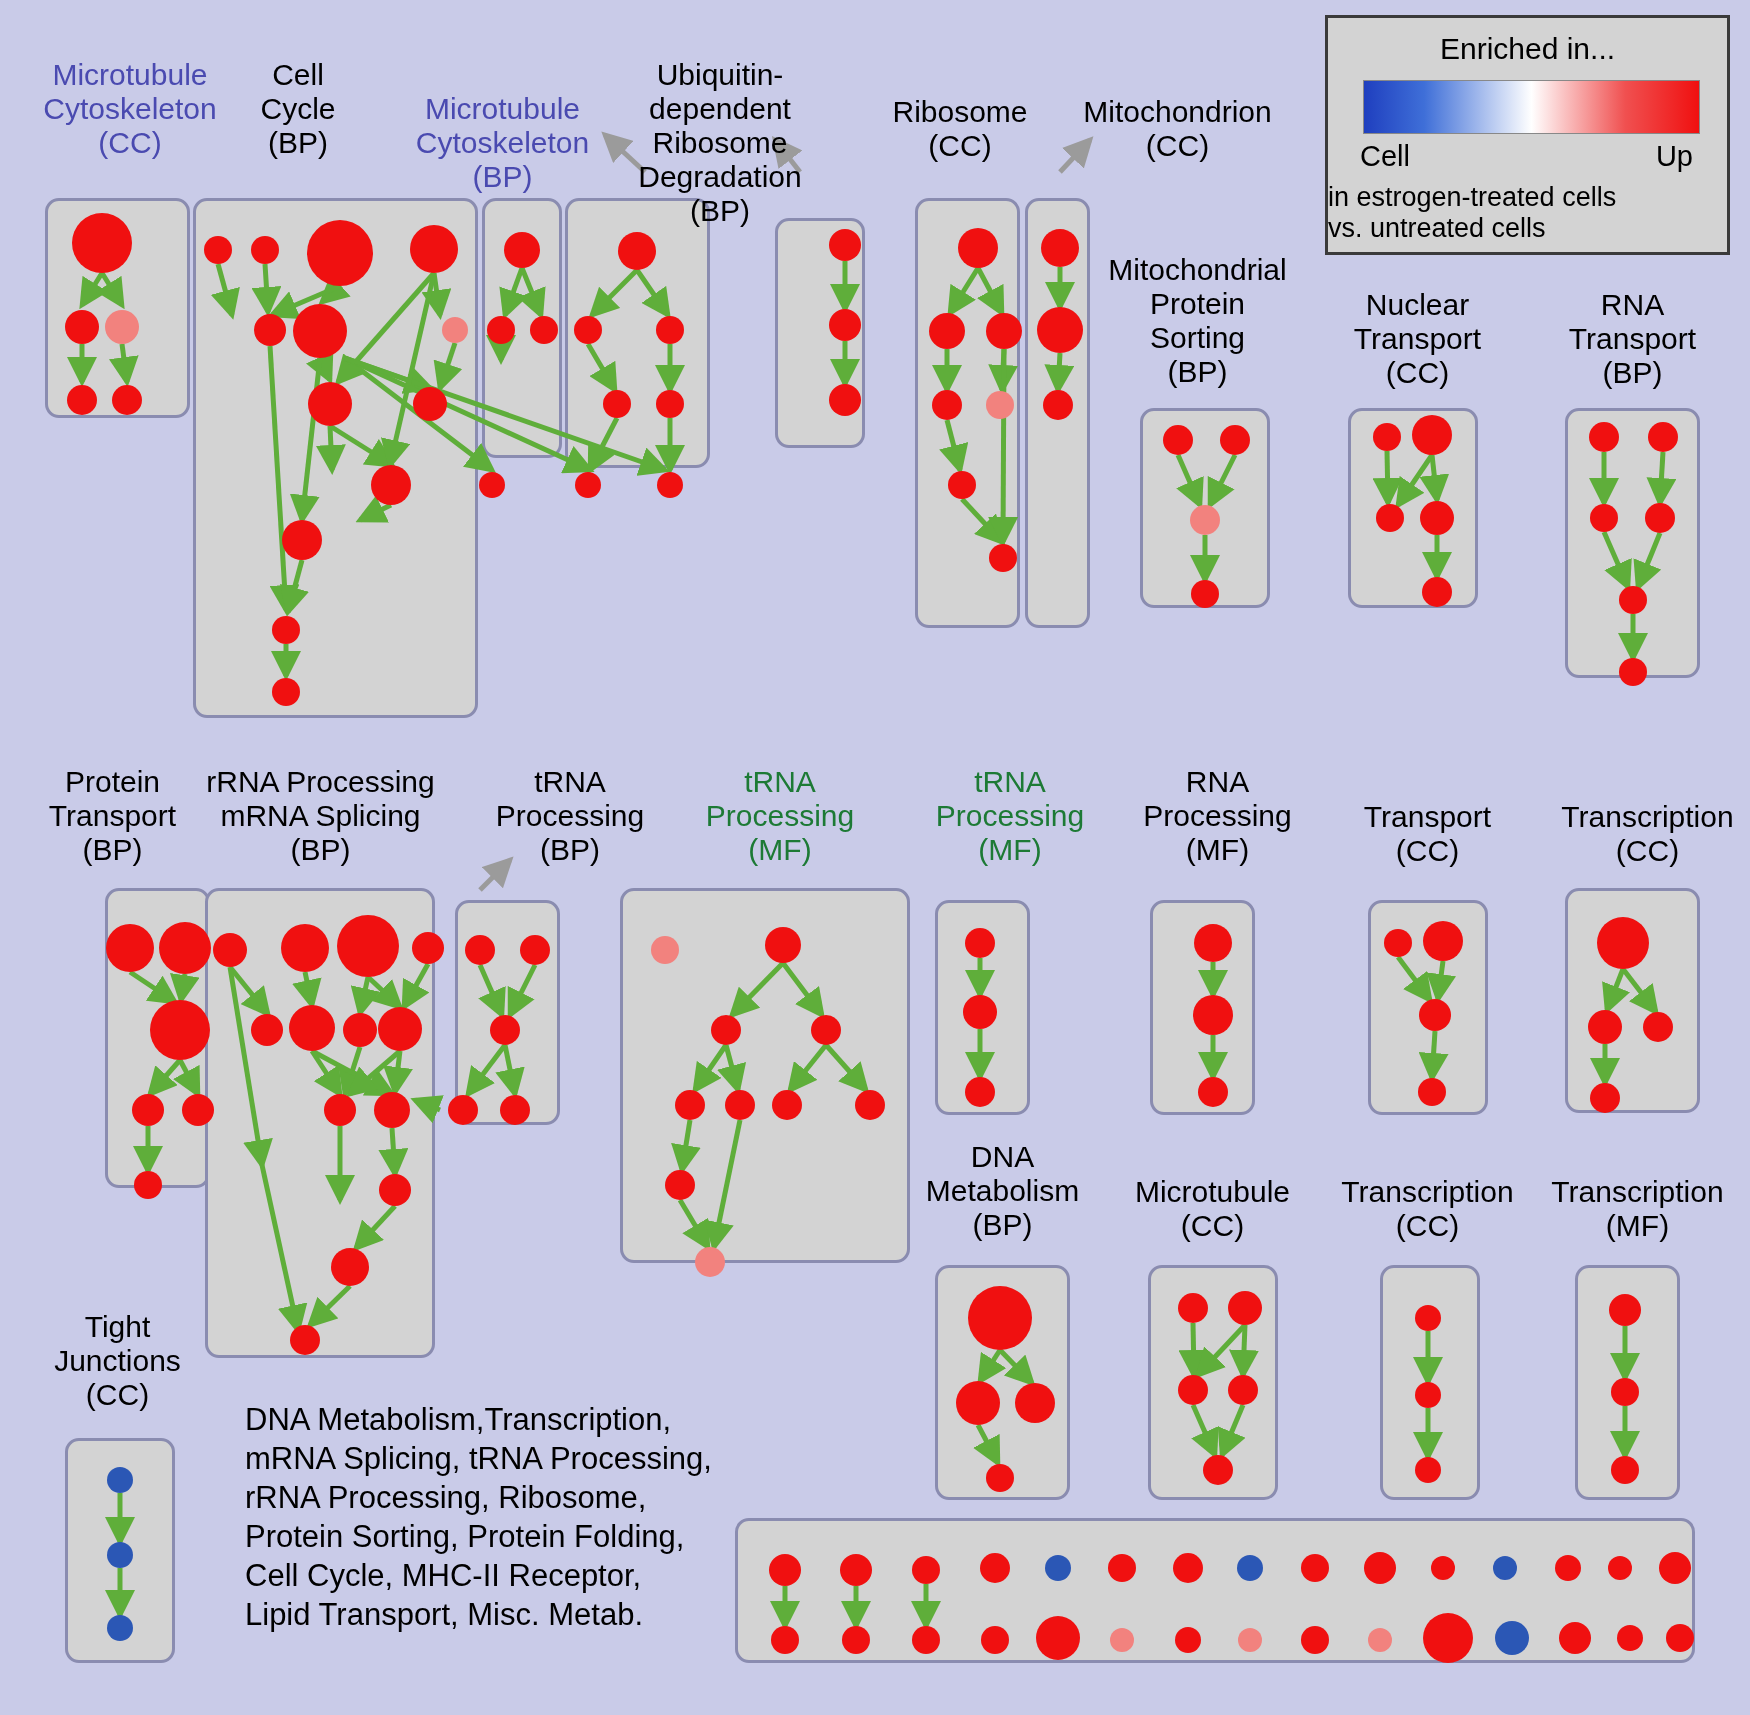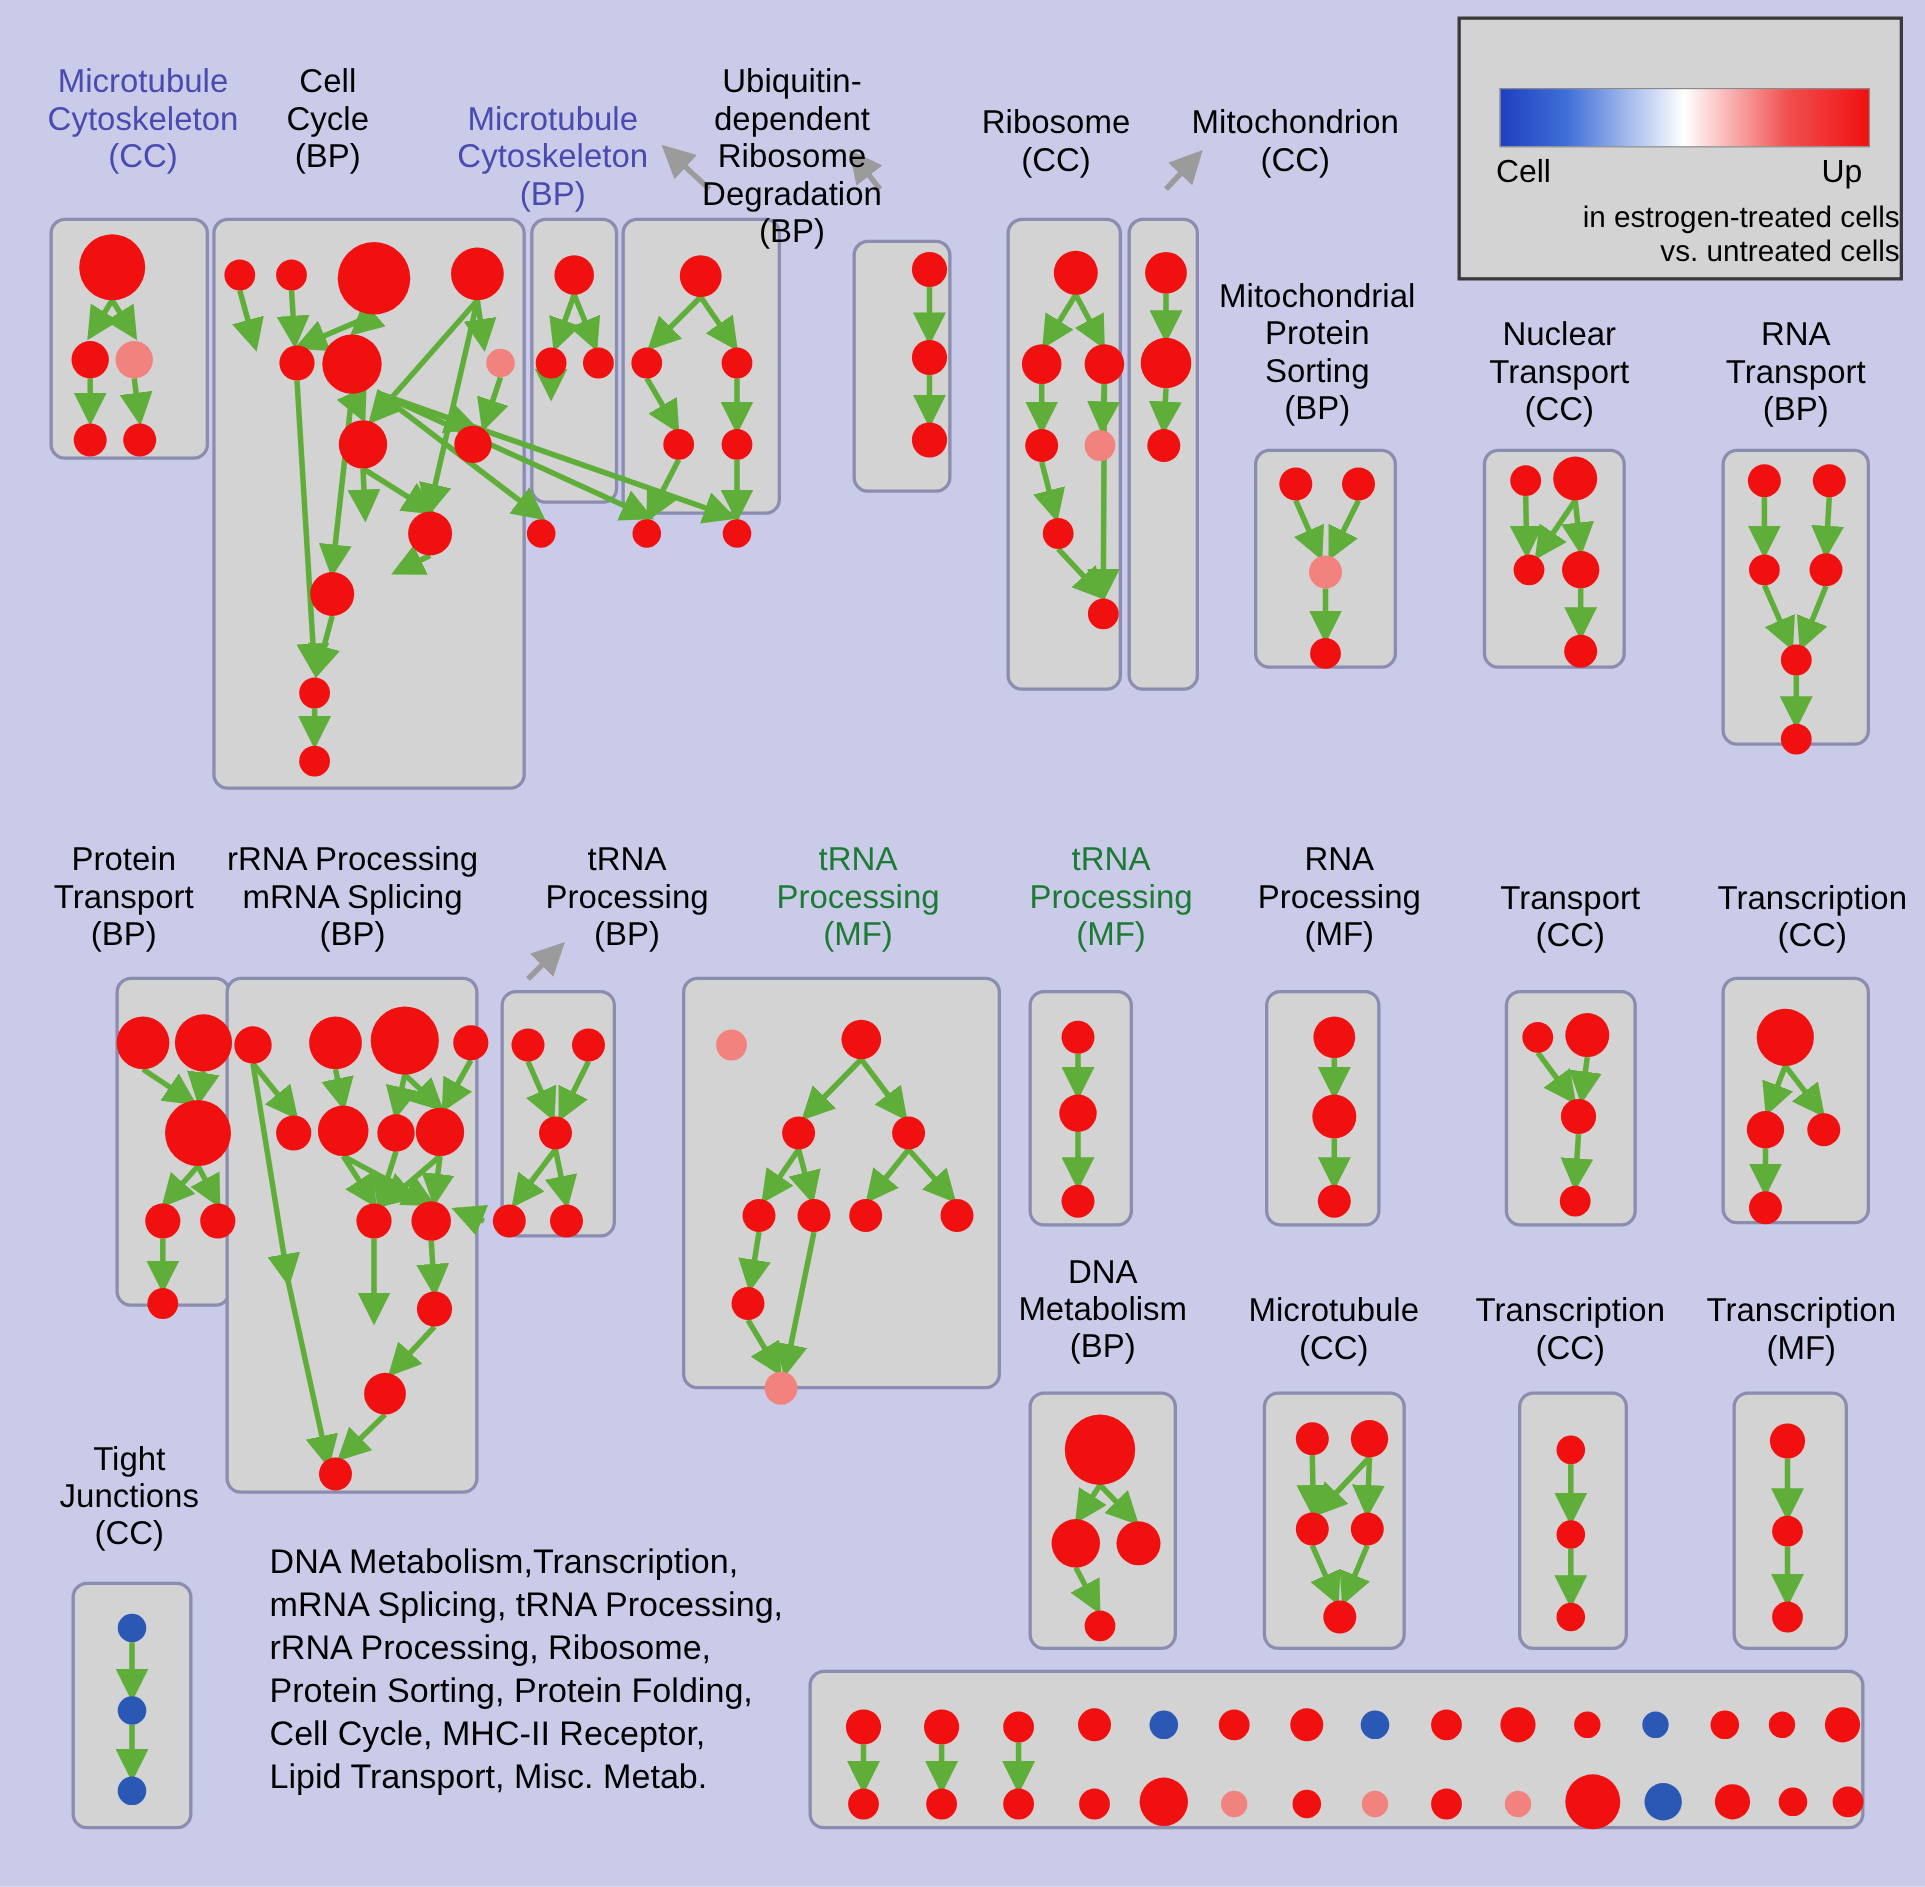--- a/index.html
+++ b/index.html
@@ -57,21 +57,21 @@
     border: 1px solid #888;
   }
   .legend-down, .legend-up {
     position: absolute;
     font-size: 29px;
     color: #000;
   }
   .legend-sub {
     position: absolute;
     width: 100%;
-    text-align: right;
+    text-align: left;
     font-size: 27px;
     line-height: 31px;
     color: #000;
     white-space: pre-line;
   }
 
   .node {
     position: absolute;
     border-radius: 50%;
     box-sizing: border-box;
@@ -483,20 +483,21 @@
     </div>
 
   <div class="bigtext" style="left:245px; top:1400px; width:520px;">DNA Metabolism,Transcription,
 mRNA Splicing, tRNA Processing,
 rRNA Processing, Ribosome,
 Protein Sorting, Protein Folding,
 Cell Cycle, MHC-II Receptor,
 Lipid Transport, Misc. Metab.</div>
 
   <div class="legend" style="left:1325px; top:15px; width:405px; height:240px;">
+    <div class="legend-title" style="top:14px;">Enriched in...</div>
     <div class="legend-bar" style="left:35px; top:62px; width:335px; height:52px;"></div>
     <div class="legend-down" style="left:32px; top:122px;">Cell</div>
     <div class="legend-up" style="right:34px; top:122px;">Up</div>
     <div class="legend-sub" style="top:164px;">in estrogen-treated cells
 vs. untreated cells</div>
   </div>
 
 </div>
 
 </body></html>

